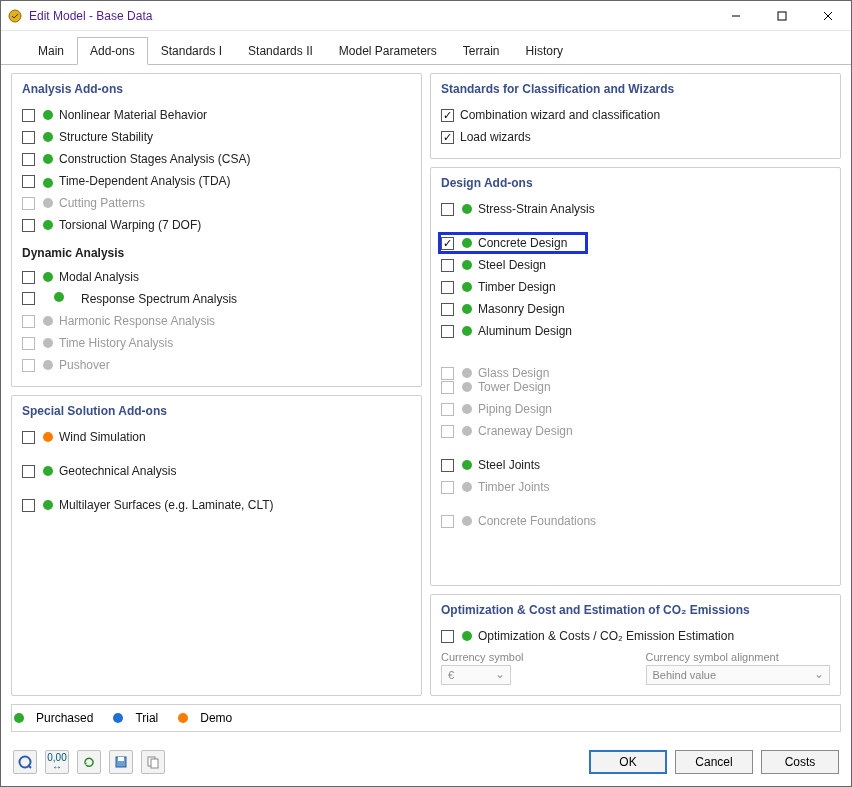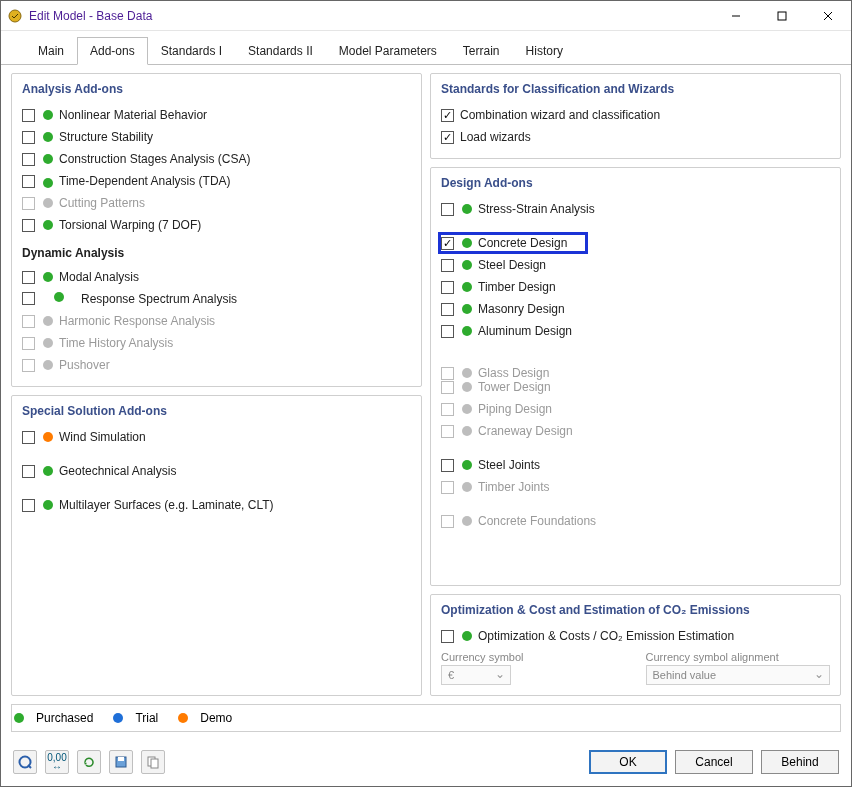--- a/index.html
+++ b/index.html
@@ -399,16 +399,16 @@
       </div>
     <div class="toolbtn">
         <svg width="14" height="14">
           <rect x="2" y="2" width="7" height="9" fill="#fff" stroke="#888"></rect>
           <rect x="5" y="4" width="7" height="9" fill="#fff" stroke="#888"></rect>
         </svg>
       </div>
     <div class="spacer"></div>
     <div class="btn primary">OK</div>
     <div class="btn">Cancel</div>
-    <div class="btn">Behind</div>
+    <div class="btn">Costs</div>
   </div>
 
 </div>
 
 </body></html>

